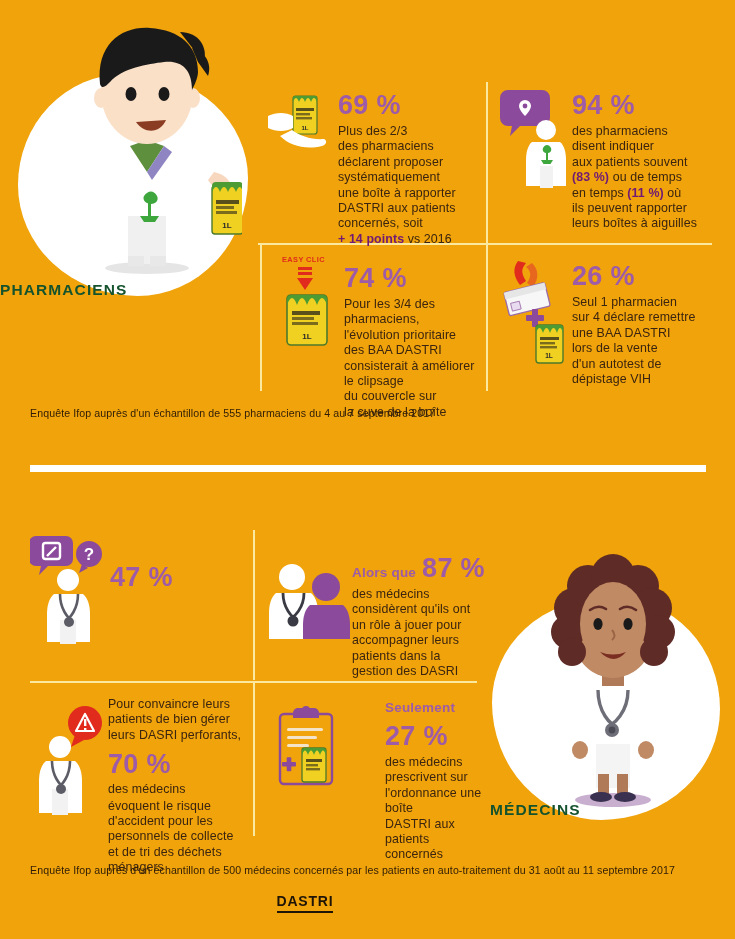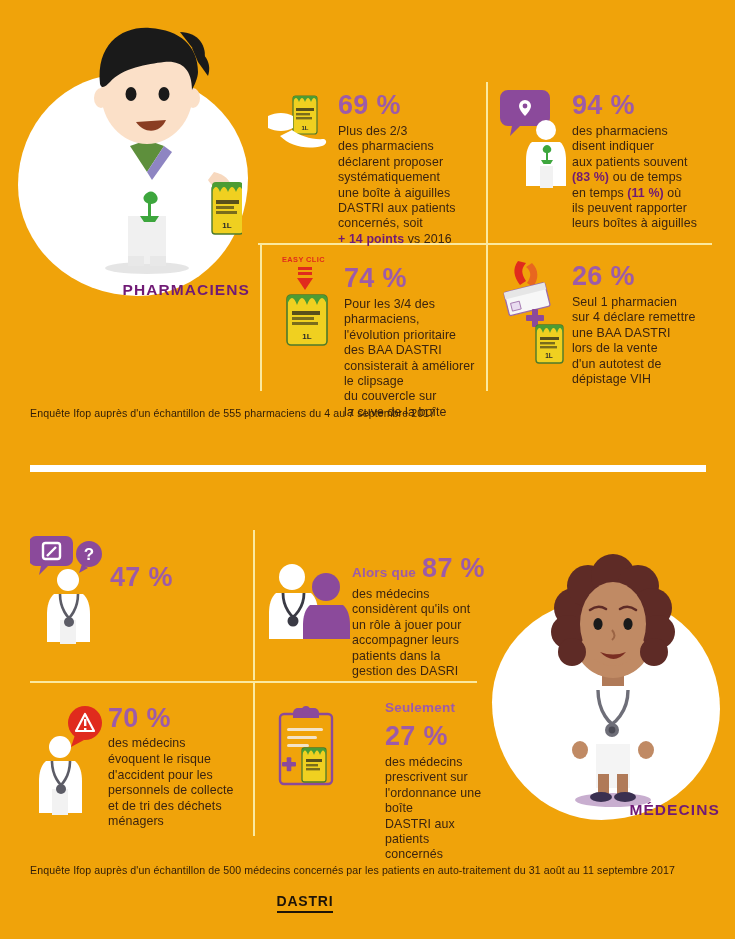--- a/index.html
+++ b/index.html
@@ -29,22 +29,22 @@
   
   .stat { position: absolute; }
   .stat-text { color: #3B2410; font-size: 12.4px; line-height: 15.4px; letter-spacing: 0.1px; }
   .pct { color: #9D5BA8; font-weight: bold; font-size: 27px; line-height: 30px; letter-spacing: 0.3px; }
   .lead { color: #9D5BA8; font-weight: bold; font-size: 13.5px; letter-spacing: .2px; }
   .bold { font-weight: bold; color: #701a75; }
   .inline-head { display: flex; align-items: baseline; gap: 6px; flex-wrap: wrap; }
 
   
   .char-label {
-    position: absolute; color: #701a75; font-weight: bold;
-    font-size: 15.5px; letter-spacing: 1.1px; text-align: right; width: 100%;
+    position: absolute; color: #14532d; font-weight: bold;
+    font-size: 15.5px; letter-spacing: 1.1px; text-align: left; width: 100%;
   }
   .footnote {
     position: absolute; color: #2F1C08; font-size: 10.6px; letter-spacing: .1px;
   }
   .brand {
     position: absolute; left: 0; width: 610px; text-align: center;
     color: #1E1408; font-weight: bold; font-size: 14px; letter-spacing: .8px;
   }
   .brand span { border-bottom: 2px solid #1E1408; padding-bottom: 2px; }
 
@@ -125,21 +125,21 @@
       <path d="M2 24 C10 20 20 20 27 24 L27 36 C20 40 10 40 2 36 Z" fill="#FFFFFF"></path>
       <path d="M14 44 C24 54 40 58 56 54 C60 53 62 49 58 47 C46 48 34 44 26 38 Z" fill="#FFFFFF"></path>
     </svg>
     <div style="margin-left:72px; margin-top:-2px;">
       <div class="pct">69 %</div>
       <div class="stat-text" style="margin-top:4px;">
         <div>Plus des 2/3</div>
         <div>des pharmaciens</div>
         <div>déclarent proposer</div>
         <div>systématiquement</div>
-        <div>une boîte à aiguilles</div>
+        <div>une boîte à rapporter</div>
         <div>DASTRI aux patients</div>
         <div>concernés, soit</div>
         <div><span class="bold">+ 14 points</span><span> vs 2016</span></div>
       </div>
     </div>
   </div>
 
   <div class="stat" style="left:500px; top:86px; width:220px;">
     <svg class="icon" style="left:0; top:0; width:72px; height:110px;" viewBox="0 0 72 110">
       <path d="M8 4 h34 a8 8 0 0 1 8 8 v20 a8 8 0 0 1 -8 8 h-22 l-10 10 l2 -10 h-4 a8 8 0 0 1 -8 -8 v-20 a8 8 0 0 1 8 -8 z" fill="#8B4A9B"></path>
@@ -334,20 +334,25 @@
       <path d="M55 11 l9 17 h-18 z" fill="none" stroke="#FFFFFF" stroke-width="2.2" stroke-linejoin="round"></path>
       <rect x="54" y="16" width="2.4" height="7" fill="#FFFFFF"></rect>
       <rect x="54" y="25" width="2.4" height="2.4" fill="#FFFFFF"></rect>
       <circle cx="30" cy="44" r="11" fill="#FFFFFF"></circle>
       <path d="M16 58 C11 62 9 70 9 78 L9 110 L52 110 L52 78 C52 70 50 62 45 58 Z" fill="#FFFFFF"></path>
       <rect x="22" y="86" width="16" height="26" fill="#F2F2F2"></rect>
       <path d="M22 58 C22 74 31 82 31 82 C31 82 40 74 40 58" stroke="#5C5C66" stroke-width="2.6" fill="none"></path>
       <circle cx="31" cy="86" r="5" fill="#5C5C66"></circle>
     </svg>
     <div style="margin-left:78px;">
+      <div class="stat-text">
+        <div>Pour convaincre leurs</div>
+        <div>patients de bien gérer</div>
+        <div>leurs DASRI perforants,</div>
+      </div>
       <div class="inline-head" style="margin-top:6px; gap:3px;">
         <span class="pct">70 %</span>
         <span class="stat-text">des médecins</span>
       </div>
       <div class="stat-text" style="margin-top:1px;">
         <div>évoquent le risque</div>
         <div>d'accident pour les</div>
         <div>personnels de collecte</div>
         <div>et de tri des déchets</div>
         <div>ménagers</div>

